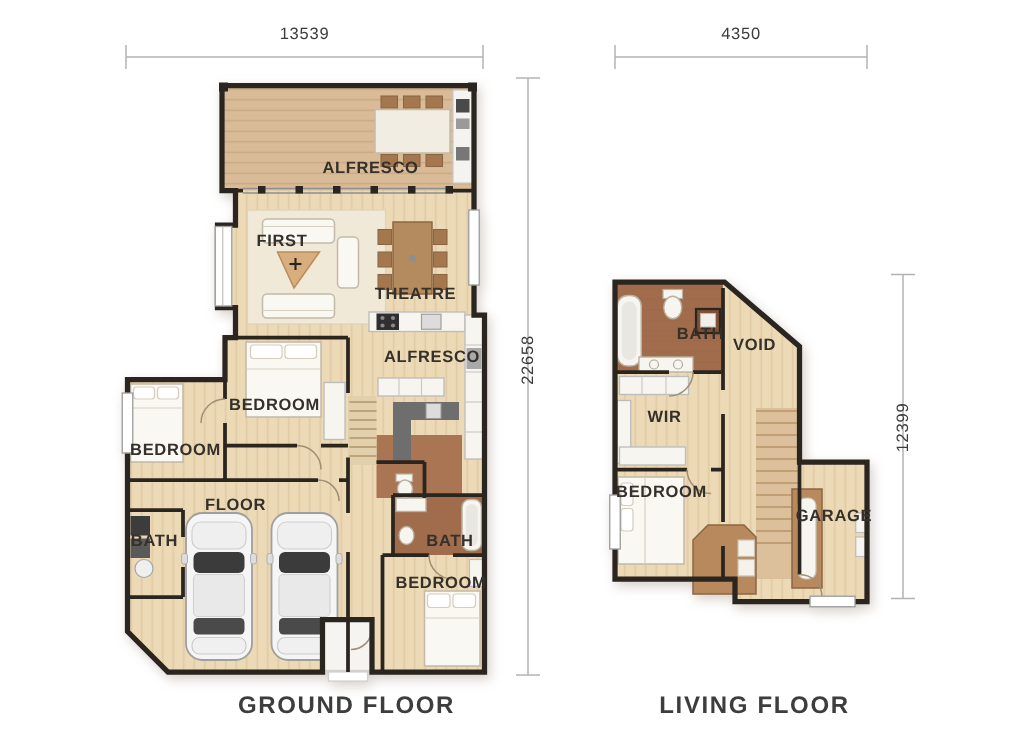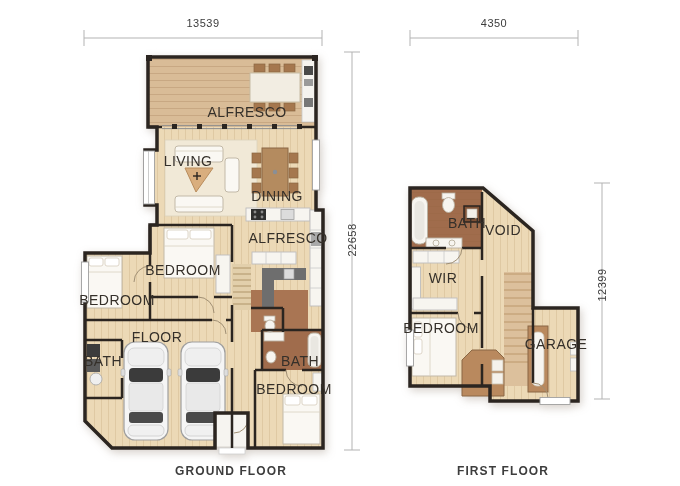--- a/index.html
+++ b/index.html
@@ -3,32 +3,32 @@
 <meta charset="utf-8">
 <style>
   html,body { margin:0; padding:0; background:#ffffff; }
   .canvas {
     position:relative; width:680px; height:486px; background:#ffffff;
     font-family:"Liberation Sans", sans-serif; overflow:hidden;
   }
   svg { position:absolute; left:0; top:0; }
   .room-label {
     position:absolute; transform:translate(-50%,-50%);
-    font-size:14px; font-weight:400; letter-spacing:0.45px;
+    font-size:11px; font-weight:700; letter-spacing:0.45px;
     color:#35302a; white-space:nowrap; pointer-events:none;
   }
   .dim-label {
     position:absolute; transform:translate(-50%,-50%);
     font-size:11px; font-weight:400; letter-spacing:0.5px;
     color:#3c3c3c; white-space:nowrap;
   }
   .dim-vertical { transform:translate(-50%,-50%) rotate(-90deg); }
   .floor-label {
     position:absolute; transform:translate(-50%,-50%);
-    font-size:12px; font-weight:700; letter-spacing:1.1px;
+    font-size:16px; font-weight:700; letter-spacing:1.1px;
     color:#3d3d3d; white-space:nowrap;
   }
   .plan { filter:drop-shadow(2px 3px 4px rgba(120,100,80,0.30)); }
 </style>
 </head>
 <body>
 
 <div class="canvas">
 
 <svg width="680" height="486" viewBox="0 0 680 486">
@@ -330,37 +330,37 @@
     <line x1="344" y1="52" x2="360" y2="52"></line>
     <line x1="344" y1="450" x2="360" y2="450"></line>
 
     <line x1="602" y1="183" x2="602" y2="399"></line>
     <line x1="594" y1="183" x2="610" y2="183"></line>
     <line x1="594" y1="399" x2="610" y2="399"></line>
   </g>
 </svg>
 
 <div class="room-label" style="left:247px;top:112px">ALFRESCO</div>
-<div class="room-label" style="left:188px;top:161px">LIVING</div>
-<div class="room-label" style="left:277px;top:196px">DINING</div>
+<div class="room-label" style="left:188px;top:161px">FIRST</div>
+<div class="room-label" style="left:277px;top:196px">THEATRE</div>
 <div class="room-label" style="left:288px;top:238px">ALFRESCO</div>
 <div class="room-label" style="left:183px;top:270px">BEDROOM</div>
 <div class="room-label" style="left:117px;top:300px">BEDROOM</div>
 <div class="room-label" style="left:157px;top:337px">FLOOR</div>
 <div class="room-label" style="left:103px;top:361px">BATH</div>
 <div class="room-label" style="left:300px;top:361px">BATH</div>
 <div class="room-label" style="left:294px;top:389px">BEDROOM</div>
 
 <div class="room-label" style="left:467px;top:223px">BATH</div>
 <div class="room-label" style="left:503px;top:230px">VOID</div>
 <div class="room-label" style="left:443px;top:278px">WIR</div>
 <div class="room-label" style="left:441px;top:328px">BEDROOM</div>
 <div class="room-label" style="left:556px;top:344px">GARAGE</div>
 
 <div class="dim-label" style="left:203px;top:23px">13539</div>
 <div class="dim-label" style="left:494px;top:23px">4350</div>
 <div class="dim-label dim-vertical" style="left:352px;top:240px">22658</div>
 <div class="dim-label dim-vertical" style="left:602px;top:285px">12399</div>
 
 <div class="floor-label" style="left:231px;top:471px">GROUND FLOOR</div>
-<div class="floor-label" style="left:503px;top:471px">FIRST FLOOR</div>
+<div class="floor-label" style="left:503px;top:471px">LIVING FLOOR</div>
 
 </div>
 
 </body></html>

